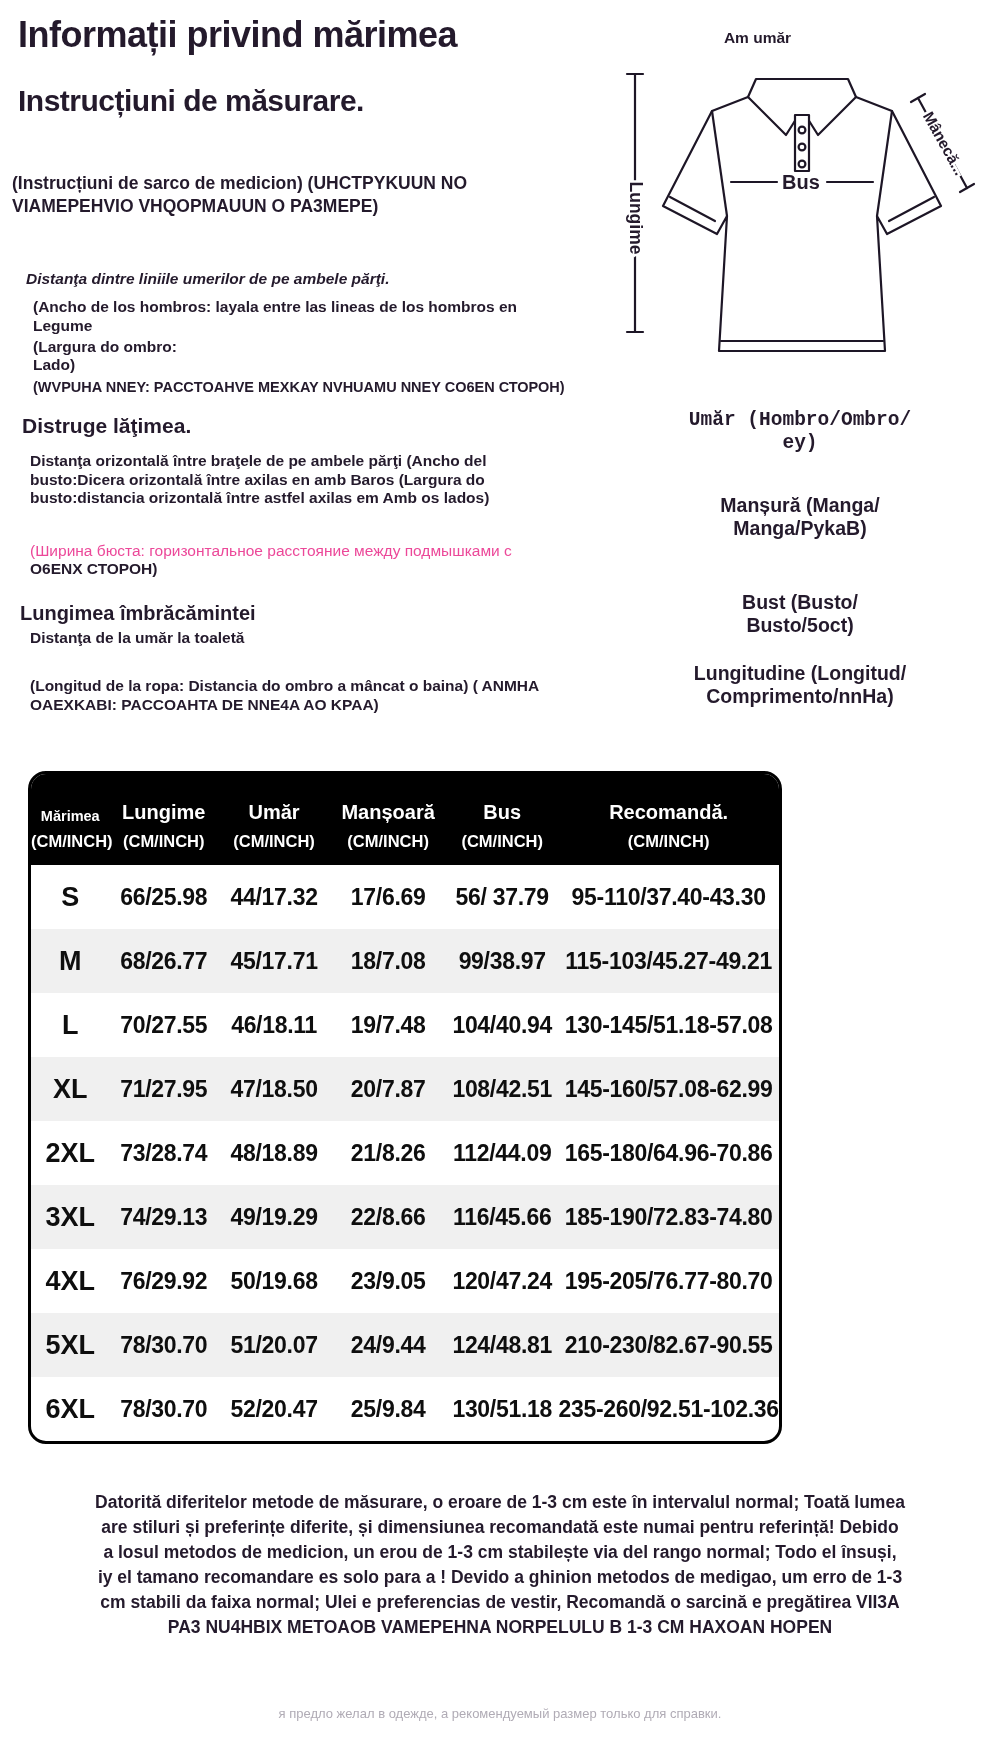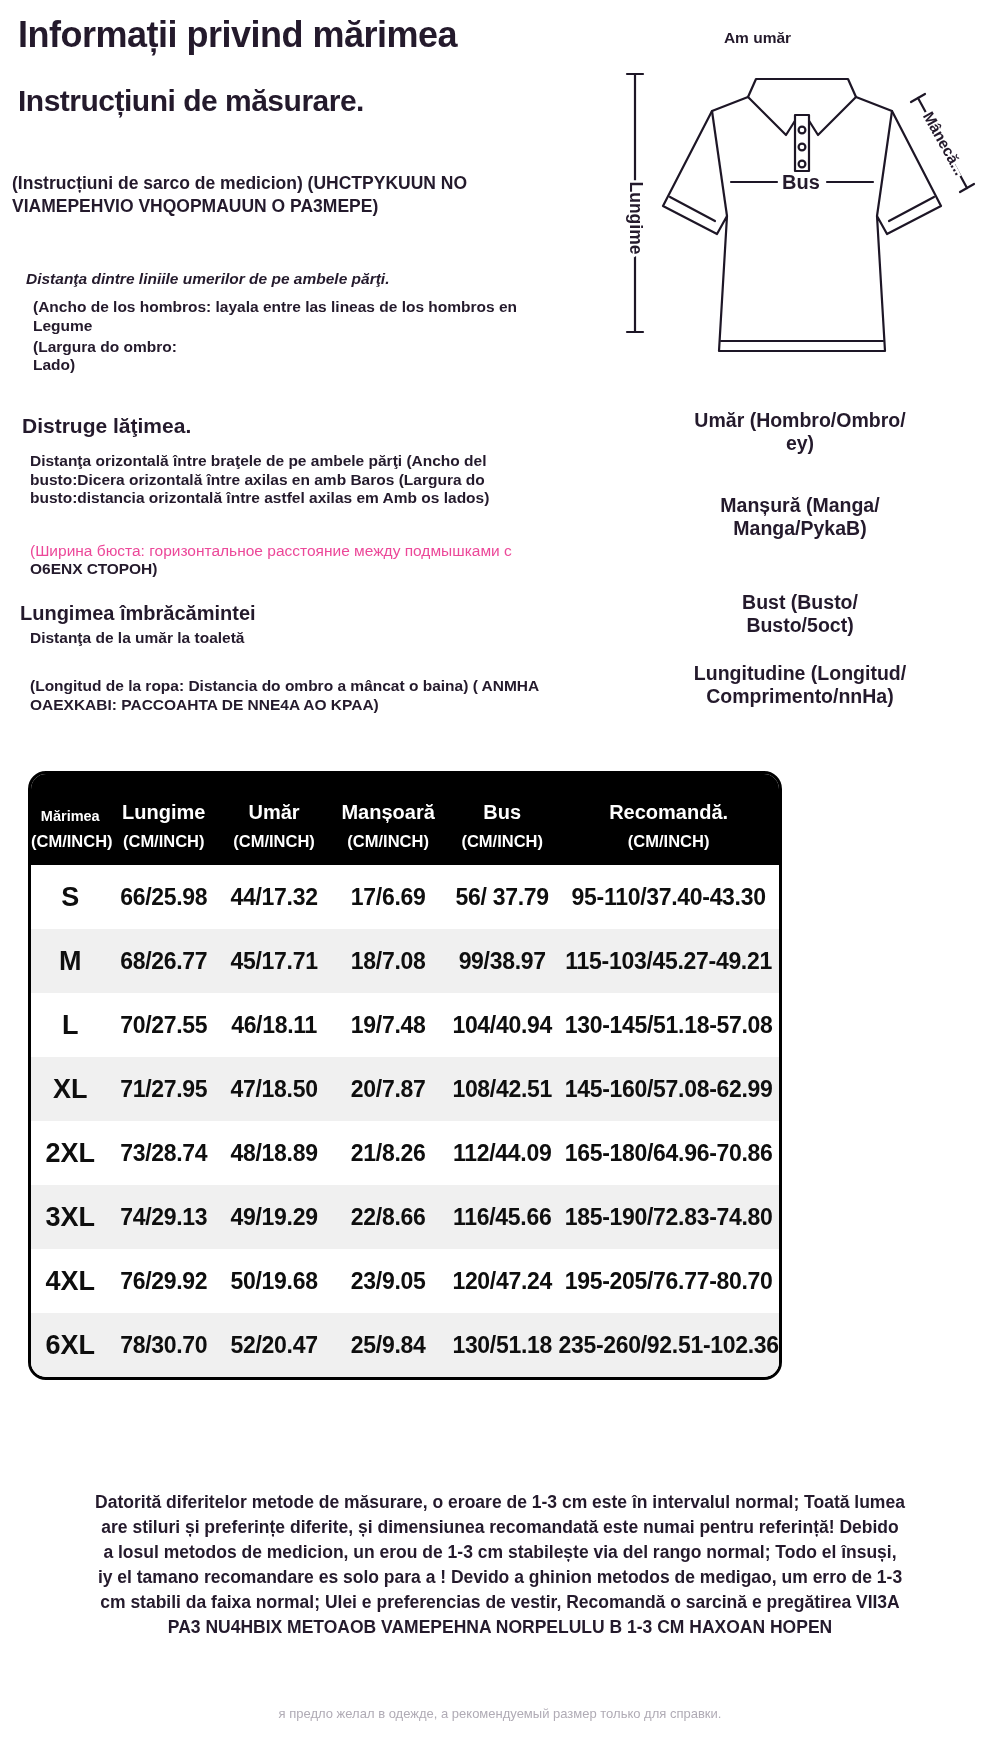--- a/index.html
+++ b/index.html
@@ -24,21 +24,21 @@
   .ru2       { left:30px; top:560px; font-size:15.5px; font-weight:800; }
 
   .len-h    { left:20px; top:602px; font-size:20px; font-weight:800; }
   .len-sub  { left:30px; top:629px; font-size:15.5px; font-weight:700; }
   .len-body { left:30px; top:676px; width:520px; font-size:15.5px; font-weight:700; line-height:19px; }
 
   .am-umar { left:690px; top:29px; width:135px; text-align:center; font-size:15.5px; font-weight:700; }
   .diagram-svg { position:absolute; left:615px; top:58px; width:380px; height:310px; }
 
   .legend-item { left:630px; width:340px; text-align:center; font-size:19.5px; font-weight:700; line-height:23px; }
-  .li-0 { top:409px; } .li-1 { top:494px; } .li-2 { top:579px;margin-top:12px; } .li-3 { top:662px; }
+  .li-0 { top:409px;font-family:Liberation Mono, monospace; } .li-1 { top:494px; } .li-2 { top:579px;margin-top:12px; } .li-3 { top:662px; }
 
   .table-wrap {
     position:absolute; left:28px; top:771px; width:754px;
     border:3px solid #000; border-radius:18px; overflow:hidden; box-sizing:border-box;
     background:#fff;
   }
   .table-wrap table { width:100%; border-collapse:collapse; table-layout:fixed; }
   .table-wrap thead tr { background:#000; height:91px; }
   .table-wrap th { color:#fff; vertical-align:middle; padding:0; }
   .hl { font-size:20px; font-weight:700; height:36px; display:flex; align-items:flex-end; justify-content:center; padding-bottom:2px; }
@@ -64,20 +64,21 @@
   <h1 class="abs title">Informații privind mărimea</h1>
   <h2 class="abs subtitle">Instrucțiuni de măsurare.</h2>
   <p class="abs intro">(Instrucțiuni de sarco de medicion) (UHCTPYKUUN NO VIAMEPEHVIO VHQOPMAUUN O PA3MEPE)</p>
 
   <div class="abs s-line1">Distanţa dintre liniile umerilor de pe ambele părţi.</div>
   <div class="abs s-line2">(Ancho de los hombros: layala entre las lineas de los hombros en Legume</div>
   <div class="abs s-line3">
     <div>(Largura do ombro:</div>
     <div>Lado)</div>
   </div>
+  <div class="abs s-line4">(WVPUHA NNEY: PACCTOAHVE MEXKAY NVHUAMU NNEY CO6EN СТОРОН)</div>
 
   <div class="abs bust-h">Distruge lăţimea.</div>
   <div class="abs bust-body">Distanţa orizontală între braţele de pe ambele părţi (Ancho del busto:Dicera orizontală între axilas en amb Baros (Largura do busto:distancia orizontală între astfel axilas em Amb os lados)</div>
   <div class="abs ru1">(Ширина бюста: горизонтальное расстояние между подмышками с</div>
   <div class="abs ru2">О6ENX СТОРОН)</div>
 
   <div class="abs len-h">Lungimea îmbrăcămintei</div>
   <div class="abs len-sub">Distanţa de la umăr la toaletă</div>
   <div class="abs len-body">(Longitud de la ropa: Distancia do ombro a mâncat o baina) ( ANMHA OAEXKABI: PACCOAHTA DE NNE4A AO KPAA)</div>
 
@@ -230,20 +231,28 @@
           </tr>
           <tr>
             <td class="size-cell">4XL</td>
             <td>76/29.92</td>
             <td>50/19.68</td>
             <td>23/9.05</td>
             <td>120/47.24</td>
             <td>195-205/76.77-80.70</td>
           </tr>
           <tr>
+            <td class="size-cell">5XL</td>
+            <td>78/30.70</td>
+            <td>51/20.07</td>
+            <td>24/9.44</td>
+            <td>124/48.81</td>
+            <td>210-230/82.67-90.55</td>
+          </tr>
+          <tr>
             <td class="size-cell">6XL</td>
             <td>78/30.70</td>
             <td>52/20.47</td>
             <td>25/9.84</td>
             <td>130/51.18</td>
             <td>235-260/92.51-102.36</td>
           </tr>
         </tbody>
     </table>
   </div>

